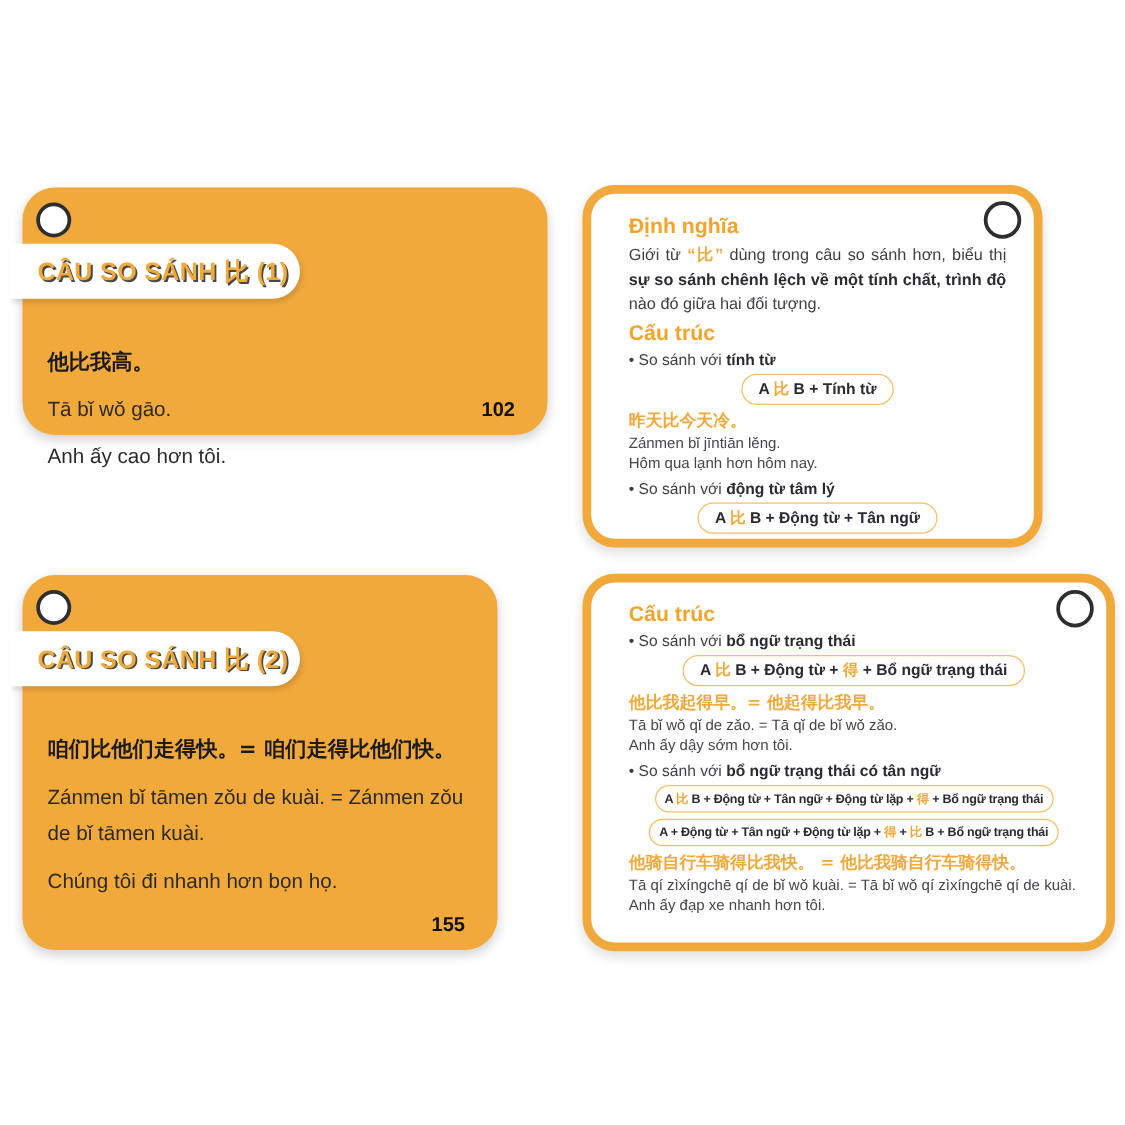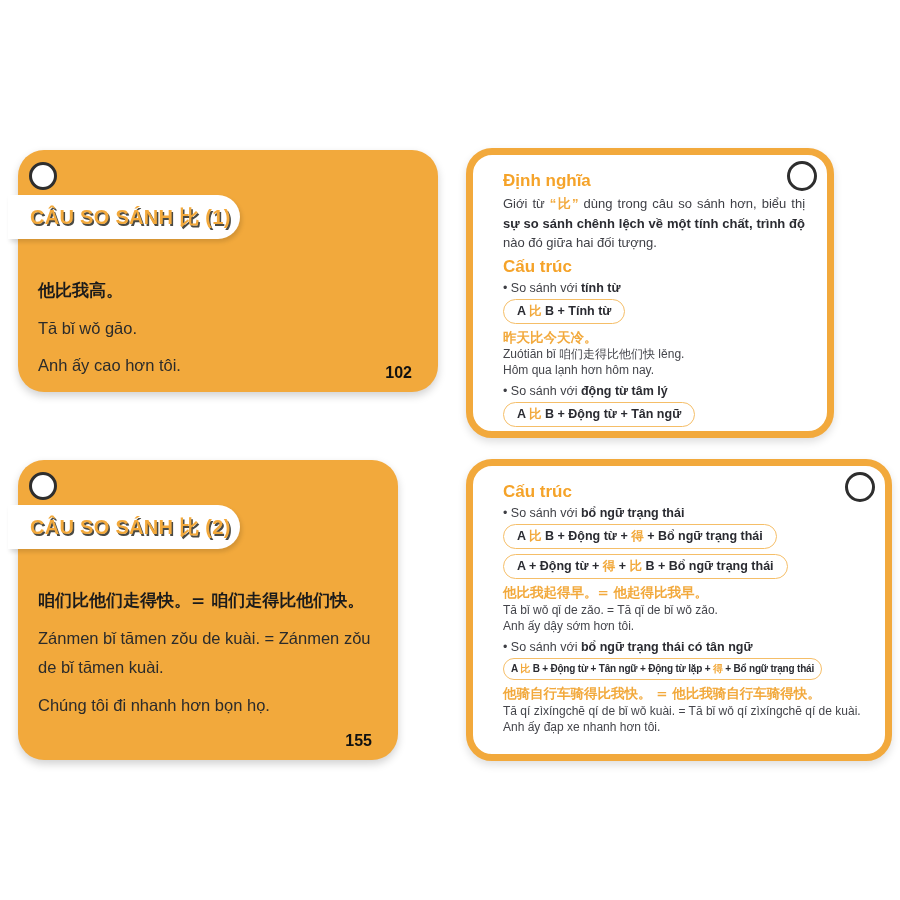--- a/index.html
+++ b/index.html
@@ -16,21 +16,21 @@
     background:var(--orange,#F2A93C);
     box-shadow:0 4px 9px rgba(0,0,0,0.18);
   }
   .card.white{
     background:#fff;
     border:7px solid var(--orange,#F2A93C);
     box-sizing:border-box;
     box-shadow:0 4px 9px rgba(0,0,0,0.13);
     overflow:hidden;
   }
-  #card-front-1{left:18px;top:150px;width:420px;height:242px;}
+  #card-front-1{left:18px;top:150px;width:420px;height:198px;}
   #card-back-1 {left:466px;top:148px;width:368px;height:290px;}
   #card-front-2{left:18px;top:460px;width:380px;height:300px;}
   #card-back-2 {left:466px;top:459px;width:426px;height:302px;}
 
   
   .hole{
     position:absolute;width:22px;height:22px;background:#fff;
     border:3px solid #2E2E2E;border-radius:50%;
   }
   .card.orange .hole{left:11px;top:12px;}
@@ -71,21 +71,21 @@
     color:var(--headingOrange,#F5A329);
   }
   .bk-para{
     margin:0 0 2px 0;font-size:13px;color:#3E3F45;
     text-align:justify;line-height:1.5;
   }
   .bk-bullet{margin:4px 0 2px 0;font-size:12.5px;color:#3E3F45;}
   .seg-n{font-weight:normal;}
   .seg-b{font-weight:bold;color:#2A2B31;}
   .seg-ob{font-weight:bold;color:var(--orange,#F2A93C);}
-  .bk-pill-row{text-align:left;margin:4px 0 5px 0;}
+  .bk-pill-row{text-align:center;margin:4px 0 5px 0;}
   .pill{
     display:inline-block;background:#fff;
     border:1.5px solid var(--pillBorder,#F5BE68);border-radius:999px;
     padding:3px 13px;font-size:12.5px;font-weight:bold;color:#23242B;
     white-space:nowrap;max-width:100%;
   }
   .pill.compact{font-size:10px;padding:3px 7px;letter-spacing:-0.2px;}
   .bk-example{margin:2px 0 6px 0;}
   .bk-example p{margin:1px 0;}
   .ex-hanzi{
@@ -116,21 +116,21 @@
   <section class="card white" id="card-back-1">
     <span class="hole"></span>
     <div class="back-body">
         <h3 class="bk-heading">Định nghĩa</h3>
         <p class="bk-para"><span class="seg-n">Giới từ </span><span class="seg-ob">“比”</span><span class="seg-n"> dùng trong câu so sánh hơn, biểu thị </span><span class="seg-b">sự so sánh chênh lệch về một tính chất, trình độ</span><span class="seg-n"> nào đó giữa hai đối tượng.</span></p>
         <h3 class="bk-heading">Cấu trúc</h3>
         <p class="bk-bullet"><span class="seg-n">• </span><span class="seg-n">So sánh với </span><span class="seg-b">tính từ</span></p>
         <div class="bk-pill-row"><span class="pill"><span class="seg-b">A </span><span class="seg-ob">比</span><span class="seg-b"> B + Tính từ</span></span></div>
         <div class="bk-example">
           <p class="ex-hanzi">昨天比今天冷。</p>
-          <p class="ex-pinyin">Zuótiān bǐ 咱们走得比他们快 lěng.</p>
+          <p class="ex-pinyin">Zánmen bǐ jīntiān lěng.</p>
           <p class="ex-viet">Hôm qua lạnh hơn hôm nay.</p>
         </div>
         <p class="bk-bullet"><span class="seg-n">• </span><span class="seg-n">So sánh với </span><span class="seg-b">động từ tâm lý</span></p>
         <div class="bk-pill-row"><span class="pill"><span class="seg-b">A </span><span class="seg-ob">比</span><span class="seg-b"> B + Động từ + Tân ngữ</span></span></div>
         <div class="bk-example">
           <p class="ex-hanzi">他比我喜欢看书。</p>
         </div>
       </div>
   </section>
 
@@ -146,28 +146,28 @@
     </div>
     <span class="card-number">155</span>
   </section>
 
   <section class="card white" id="card-back-2">
     <span class="hole"></span>
     <div class="back-body">
         <h3 class="bk-heading">Cấu trúc</h3>
         <p class="bk-bullet"><span class="seg-n">• </span><span class="seg-n">So sánh với </span><span class="seg-b">bổ ngữ trạng thái</span></p>
         <div class="bk-pill-row"><span class="pill"><span class="seg-b">A </span><span class="seg-ob">比</span><span class="seg-b"> B + Động từ + </span><span class="seg-ob">得</span><span class="seg-b"> + Bổ ngữ trạng thái</span></span></div>
-        <div class="bk-pill-row"><span class="pill"><span class="seg-b">A + Động từ + </span><span class="seg-ob">得</span><span class="seg-b"> + </span><span class="seg-ob">比</span><span class="seg-b"> B + Bổ ngữ trạng thái</span></span></div>
         <div class="bk-example">
           <p class="ex-hanzi">他比我起得早。= 他起得比我早。</p>
           <p class="ex-pinyin">Tā bǐ wǒ qǐ de zǎo. = Tā qǐ de bǐ wǒ zǎo.</p>
           <p class="ex-viet">Anh ấy dậy sớm hơn tôi.</p>
         </div>
         <p class="bk-bullet"><span class="seg-n">• </span><span class="seg-n">So sánh với </span><span class="seg-b">bổ ngữ trạng thái có tân ngữ</span></p>
         <div class="bk-pill-row"><span class="pill compact"><span class="seg-b">A </span><span class="seg-ob">比</span><span class="seg-b"> B + Động từ + Tân ngữ + Động từ lặp + </span><span class="seg-ob">得</span><span class="seg-b"> + Bổ ngữ trạng thái</span></span></div>
+        <div class="bk-pill-row"><span class="pill compact"><span class="seg-b">A + Động từ + Tân ngữ + Động từ lặp + </span><span class="seg-ob">得</span><span class="seg-b"> + </span><span class="seg-ob">比</span><span class="seg-b"> B + Bổ ngữ trạng thái</span></span></div>
         <div class="bk-example">
           <p class="ex-hanzi">他骑自行车骑得比我快。 = 他比我骑自行车骑得快。</p>
           <p class="ex-pinyin">Tā qí zìxíngchē qí de bǐ wǒ kuài. = Tā bǐ wǒ qí zìxíngchē qí de kuài.</p>
           <p class="ex-viet">Anh ấy đạp xe nhanh hơn tôi.</p>
         </div>
       </div>
   </section>
 
 </div>
 

